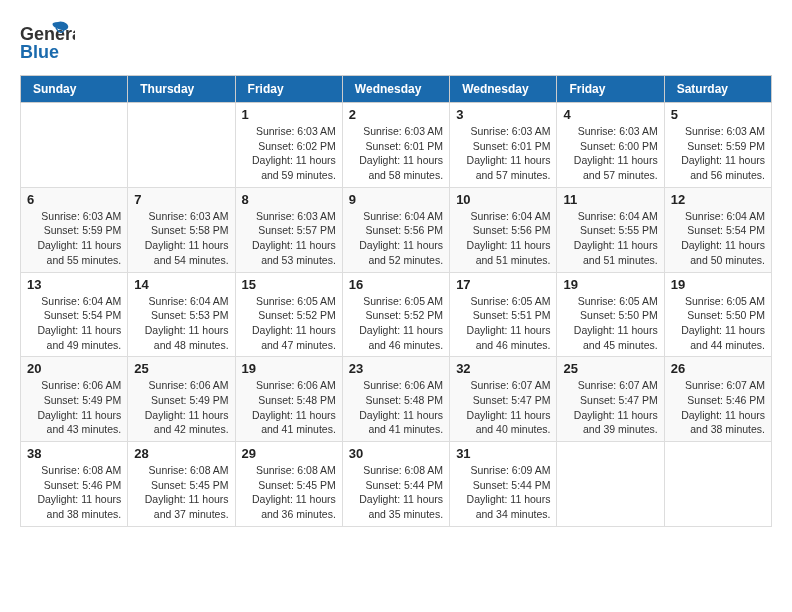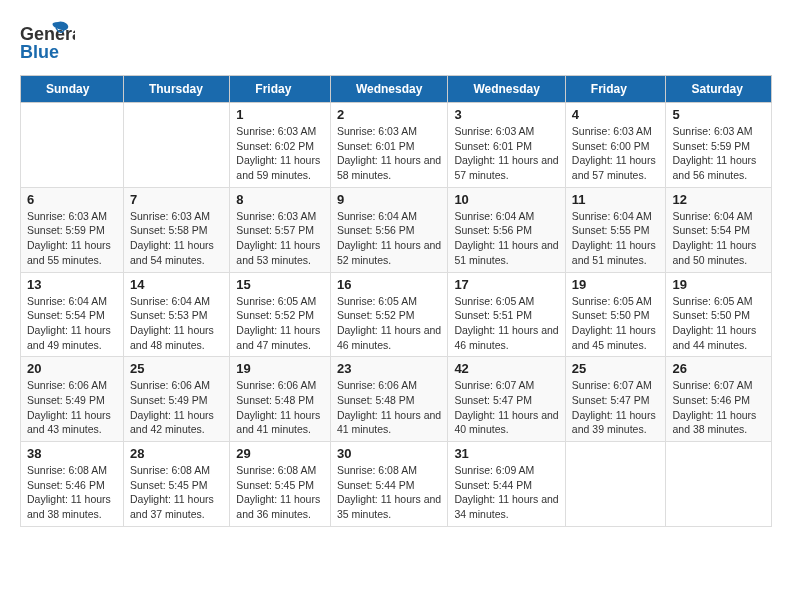--- a/index.html
+++ b/index.html
@@ -40,21 +40,21 @@
     }
     .calendar {
       width: 100%;
       border-collapse: collapse;
       font-size: 11px;
     }
     .calendar thead tr th {
       background-color: #1a6aad;
       color: #fff;
       text-align: left;
-      padding: 6px 25px;
+      padding: 6px 12px;
       font-size: 12px;
       font-weight: bold;
       border: 1px solid #ccc;
     }
     .calendar tbody tr td {
       vertical-align: top;
       border: 1px solid #ddd;
       padding: 4px 6px;
       width: 107px;
       min-height: 80px;
@@ -67,20 +67,21 @@
       font-size: 13px;
       font-weight: bold;
       color: #222;
       display: block;
       margin-bottom: 2px;
     }
     .day-info {
       color: #333;
       font-size: 10.5px;
       line-height: 1.4;
+      text-align: right;
     }
     .empty-cell {
       background: #fff !important;
     }
   </style>
 </head>
 <body>
 
 <div class="header">
   <div class="logo">
@@ -209,21 +210,21 @@
         </td>
         <td>
           <span class="day-number">19</span>
           <div class="day-info">Sunrise: 6:06 AM<br>Sunset: 5:48 PM<br>Daylight: 11 hours and 41 minutes.</div>
         </td>
         <td>
           <span class="day-number">23</span>
           <div class="day-info">Sunrise: 6:06 AM<br>Sunset: 5:48 PM<br>Daylight: 11 hours and 41 minutes.</div>
         </td>
         <td>
-          <span class="day-number">42</span>
+          <span class="day-number">32</span>
           <div class="day-info">Sunrise: 6:07 AM<br>Sunset: 5:47 PM<br>Daylight: 11 hours and 40 minutes.</div>
         </td>
         <td>
           <span class="day-number">25</span>
           <div class="day-info">Sunrise: 6:07 AM<br>Sunset: 5:47 PM<br>Daylight: 11 hours and 39 minutes.</div>
         </td>
         <td>
           <span class="day-number">26</span>
           <div class="day-info">Sunrise: 6:07 AM<br>Sunset: 5:46 PM<br>Daylight: 11 hours and 38 minutes.</div>
         </td>

